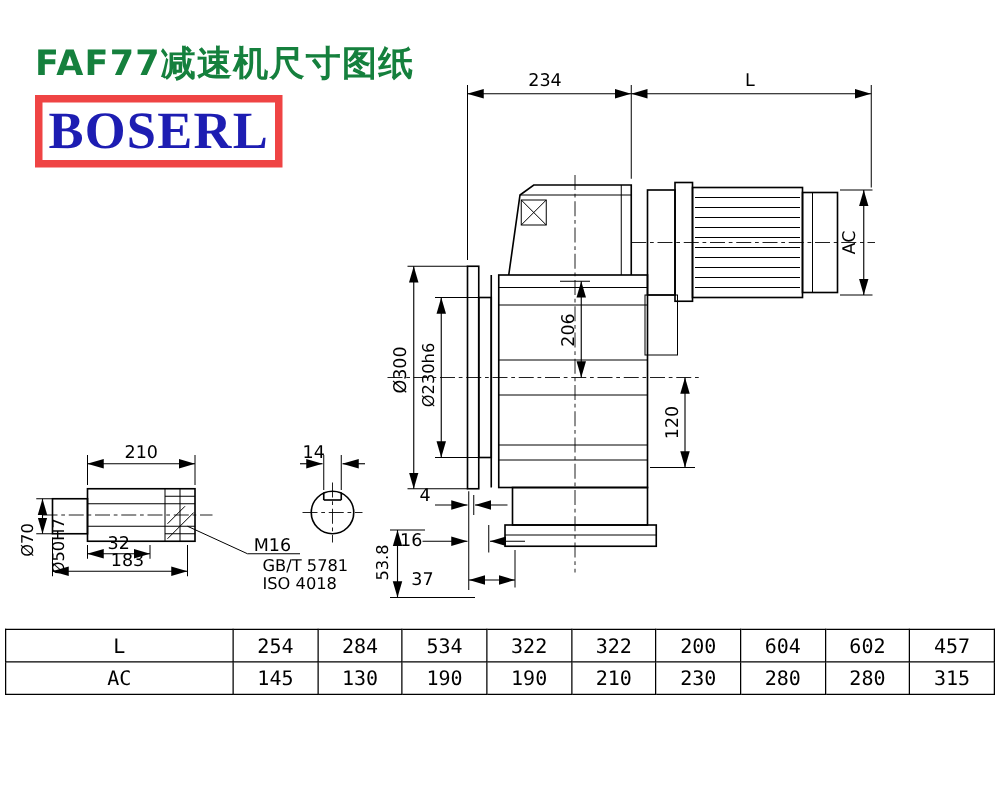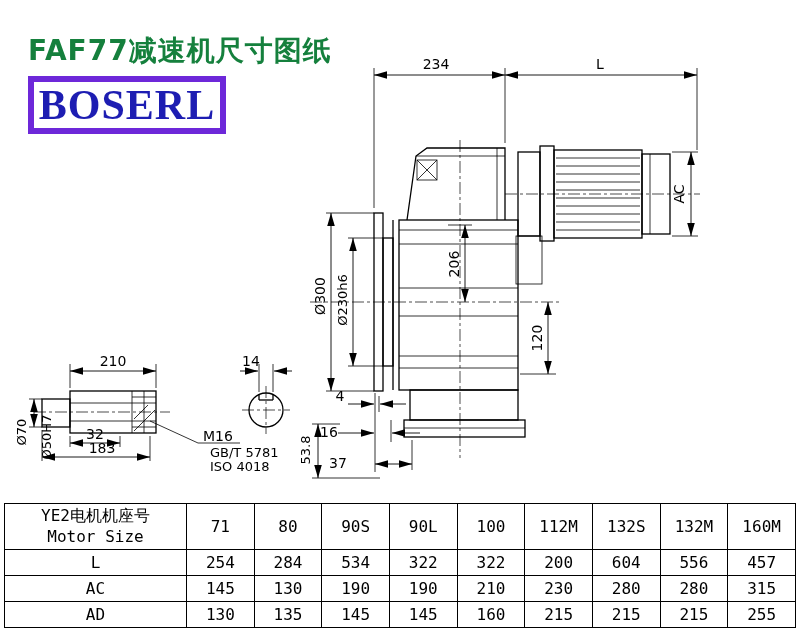--- a/index.html
+++ b/index.html
@@ -4,21 +4,21 @@
 <style>
   * { margin:0; padding:0; box-sizing:border-box; }
   html,body { background:#ffffff; }
   body { width:800px; height:633px; font-family:"DejaVu Sans", sans-serif; position:relative; }
   .sheet { position:relative; width:800px; height:633px; background:#fff; overflow:hidden; }
 
   .title { position:absolute; left:28px; top:8px; font-size:28px; font-weight:bold;
            color:#15803d; letter-spacing:1px; white-space:nowrap;margin-top:24px; }
 
   .logo-box { position:absolute; left:28px; top:76px; width:198px; height:58px;
-              border:6px solid #6d28d9; background:#fff; display:flex;
+              border:6px solid #ef4444; background:#fff; display:flex;
               align-items:center; justify-content:center; }
   .logo-text { font-family:"Liberation Serif", serif; font-size:42px; font-weight:bold;
                color:#1d1db2; letter-spacing:1px; line-height:1; }
 
   svg.drawing { position:absolute; left:0; top:0; }
   .ln { stroke:#000; stroke-width:1.3; fill:none; }
   .tn { stroke:#000; stroke-width:0.8; fill:none; }
   .dm { stroke:#000; stroke-width:0.9; fill:none; }
   .cl { stroke:#000; stroke-width:0.7; fill:none; stroke-dasharray:12 3 3 3; }
   text.dt { font-family:"DejaVu Sans", sans-serif; font-size:14px; fill:#000; }
@@ -220,67 +220,40 @@
         <col>
         <col>
         <col>
         <col>
         <col>
         <col>
         <col>
         <col>
     </colgroup>
     <tbody>
-        <tr class="hdr">
-      <th>
-        <div class="hdr-line">YE2电机机座号</div>
-        <div class="hdr-line">Motor Size</div>
-      </th>
-      <th>71</th>
-      <th>80</th>
-      <th>90S</th>
-      <th>90L</th>
-      <th>100</th>
-      <th>112M</th>
-      <th>132S</th>
-      <th>132M</th>
-      <th>160M</th>
-    </tr>
     <tr class="data">
       <td>L</td>
       <td>254</td>
       <td>284</td>
       <td>534</td>
       <td>322</td>
       <td>322</td>
       <td>200</td>
       <td>604</td>
-      <td>556</td>
+      <td>602</td>
       <td>457</td>
     </tr>
     <tr class="data">
       <td>AC</td>
       <td>145</td>
       <td>130</td>
       <td>190</td>
       <td>190</td>
       <td>210</td>
       <td>230</td>
       <td>280</td>
       <td>280</td>
       <td>315</td>
     </tr>
-    <tr class="data">
-      <td>AD</td>
-      <td>130</td>
-      <td>135</td>
-      <td>145</td>
-      <td>145</td>
-      <td>160</td>
-      <td>215</td>
-      <td>215</td>
-      <td>215</td>
-      <td>255</td>
-    </tr>
   </tbody>
     </table>
 
 </div>
 
 </body></html>

